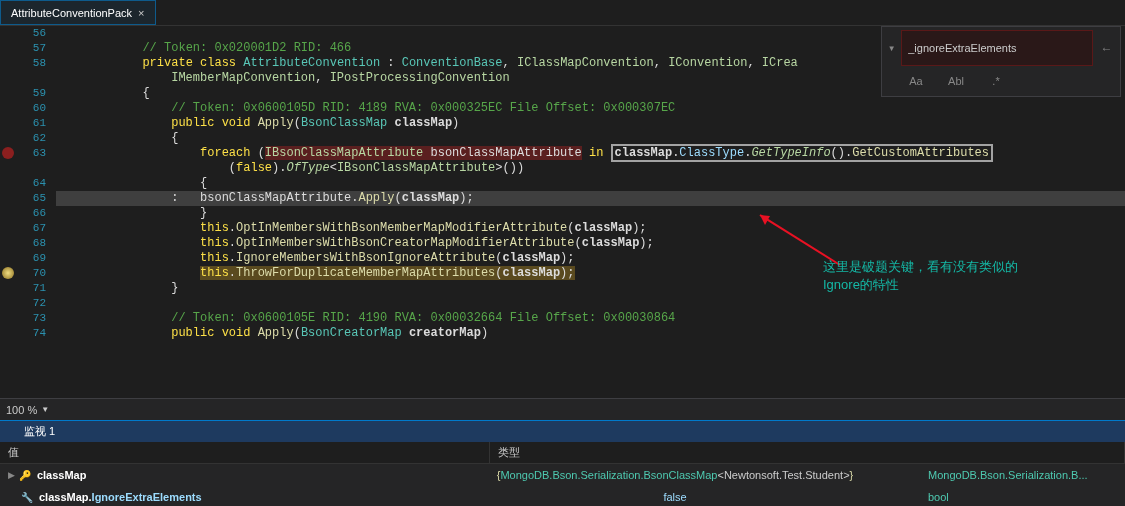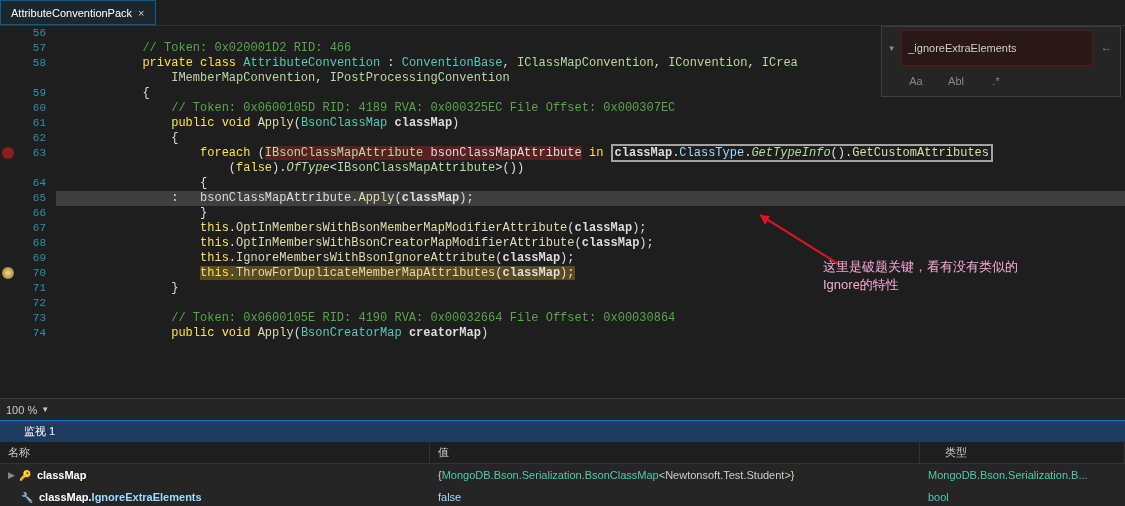--- a/index.html
+++ b/index.html
@@ -36,31 +36,31 @@
 .c-green{color:#57A64A;} .c-blue{color:#fde047;} .c-type{color:#59c7b7;} .c-mem{color:#dcdcaa;} .c-white{color:#dcdcdc;} .c-teal{color:#b8d7a3;} .c-prop{color:#9cdcfe;} .c-it{color:#b8d7a3;font-style:italic;}
 
 
 .zoom-strip { height:22px; background:#252526; border-top:1px solid #3e3e42; display:flex; align-items:center; padding:0 6px; color:#ccc; font-family:'Segoe UI',sans-serif; font-size:11px; gap:2px; }
 
 
 .watch-panel { height:88px; background:#252526; border-top:1px solid #007acc; }
 .watch-title { background:#1e3a5f; color:#fff; padding:3px 24px; font-family:'Microsoft YaHei','Segoe UI',sans-serif; font-size:11px; }
 .watch-header { display:flex; background:#1e1e1e; border-bottom:1px solid #333; font-family:'Microsoft YaHei','Segoe UI',sans-serif; font-size:11px; color:#ccc; }
 .watch-header div { padding:3px 8px; border-right:1px solid #333; }
-.wh-name{width:430px;} .wh-val{width:490px;} .wh-type{flex:1;margin-left:17px;}
+.wh-name{width:430px;} .wh-val{width:490px;} .wh-type{flex:1;}
 .watch-row { display:flex; font-family:Consolas,'Segoe UI',sans-serif; font-size:11px; padding:2px 0; align-items:center; }
 .watch-row div { padding:2px 8px; }
-.wr-name{width:430px;display:flex;align-items:center;gap:4px;} .wr-val{width:490px;} .wr-type{flex:1;}
+.wr-name{width:430px;display:flex;align-items:center;gap:4px;} .wr-val{width:490px;text-align:center;} .wr-type{flex:1;}
 .expand-icon{color:#888;font-size:9px;}
 .icon-glyph{width:14px;height:14px;display:inline-flex;align-items:center;justify-content:center;font-size:10px;}
 .val-braces{color:#dcdcaa;} .val-type{color:#4ec9b0;} .val-false{color:#9cdcfe;} .type-txt{color:#4ec9b0;}
 
 
 .anno-arrow { position:absolute; left:750px; top:210px; width:100px; height:60px; pointer-events:none; }
-.anno-text { position:absolute; left:823px; top:258px; color:#f9a8d4; font-family:'Microsoft YaHei',sans-serif; font-size:13px; line-height:18px; }
+.anno-text { position:absolute; left:823px; top:258px; color:#14b8a6; font-family:'Microsoft YaHei',sans-serif; font-size:13px; line-height:18px; }
 </style>
 </head>
 <body>
 
 <div class="tab-bar">
   <div class="tab">
     <span>AttributeConventionPack</span>
     <span class="tab-close">×</span>
   </div>
 </div>
@@ -139,21 +139,20 @@
 
 <div class="zoom-strip">
   <span>100 %</span>
   <span style="font-size:8px;margin-left:2px">▼</span>
   <span style="flex:1"></span>
 </div>
 
 <div class="watch-panel">
   <div class="watch-title">监视 1</div>
   <div class="watch-header">
-    <div class="wh-name">名称</div>
     <div class="wh-val">值</div>
     <div class="wh-type">类型</div>
   </div>
   <div class="watch-row">
     <div class="wr-name">
       <span class="expand-icon">▶</span>
       <span class="icon-glyph">🔑</span>
       <span style="color:#fff;font-weight:bold">classMap</span>
     </div>
     <div class="wr-val">

